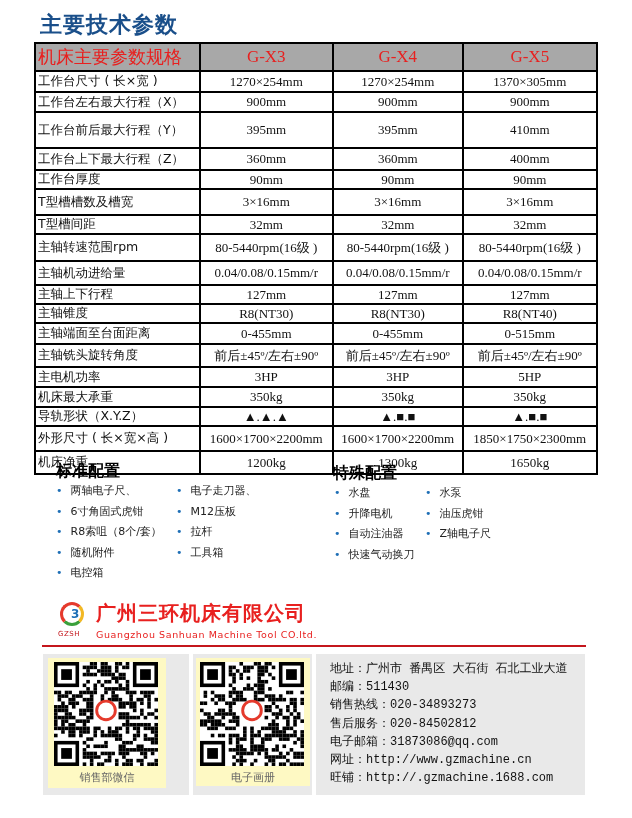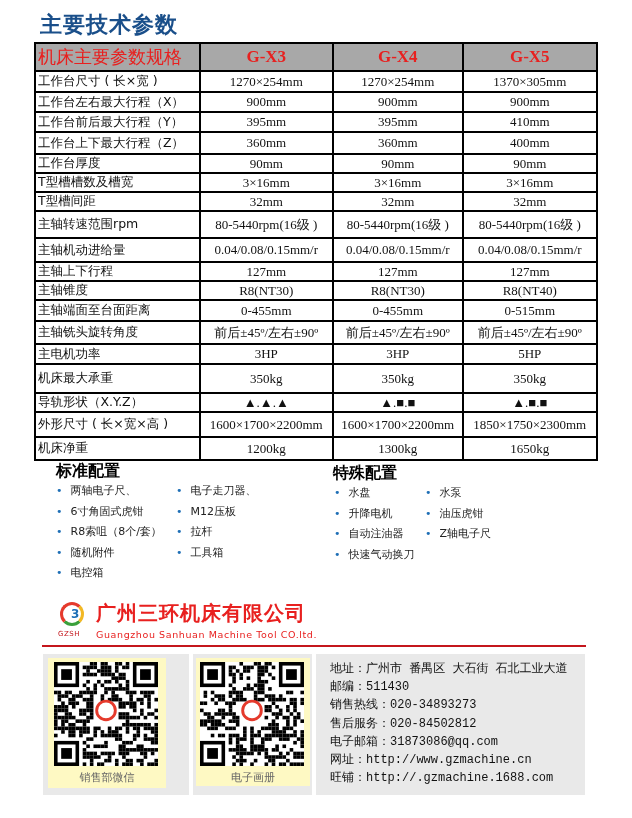--- a/index.html
+++ b/index.html
@@ -13,21 +13,21 @@
 
   table.spec {
     position: absolute; left: 34px; top: 42px; width: 564px;
     border-collapse: collapse; border: 2px solid #000;
   }
   table.spec td, table.spec th {
     border: 2px solid #000; padding: 0 2px; white-space: nowrap; overflow: hidden;
   }
   table.spec th {
     background: #a8a8a8; color: #e8201f; height: 28px;
-    font-family: "Liberation Serif", serif; font-size: 17px; font-weight: bold;
+    font-family: "Liberation Serif", serif; font-size: 17px; font-weight: normal;
   }
   table.spec th.hdr-label { font-family: "DejaVu Sans", sans-serif; font-weight: normal; font-size: 18px; text-align: left; }
   table.spec td.label { font-size: 12.5px; text-align: left; width: 165px; }
   table.spec td.val { font-family: "Liberation Serif", serif; font-size: 13px; text-align: center; }
   col.c0 { width: 165px; } col.c1 { width: 134px; } col.c2 { width: 130px; } col.c3 { width: 135px; }
 
   .cfg-title { position: absolute; font-size: 16px; font-weight: bold; color: #000000; }
   .cfg-list { position: absolute; font-size: 11px; color: #222; list-style: none; }
   .cfg-list li { height: 20.5px; line-height: 20.5px; white-space: nowrap; }
   .cfg-list li::before { content: "\2022"; color: #1e6fb6; margin-right: 8px; font-size: 11px; }
@@ -76,39 +76,39 @@
         <td class="val">1270×254mm</td>
         <td class="val">1270×254mm</td>
         <td class="val">1370×305mm</td>
       </tr>
       <tr style="height: 20px;">
         <td class="label">工作台左右最大行程（X）</td>
         <td class="val">900mm</td>
         <td class="val">900mm</td>
         <td class="val">900mm</td>
       </tr>
-      <tr style="height: 20px;">
+      <tr style="height: 36px;">
         <td class="label">工作台前后最大行程（Y）</td>
         <td class="val">395mm</td>
         <td class="val">395mm</td>
         <td class="val">410mm</td>
       </tr>
       <tr style="height: 22px;">
         <td class="label">工作台上下最大行程（Z）</td>
         <td class="val">360mm</td>
         <td class="val">360mm</td>
         <td class="val">400mm</td>
       </tr>
       <tr style="height: 19px;">
         <td class="label">工作台厚度</td>
         <td class="val">90mm</td>
         <td class="val">90mm</td>
         <td class="val">90mm</td>
       </tr>
-      <tr style="height: 19px;">
+      <tr style="height: 26px;">
         <td class="label">T型槽槽数及槽宽</td>
         <td class="val">3×16mm</td>
         <td class="val">3×16mm</td>
         <td class="val">3×16mm</td>
       </tr>
       <tr style="height: 19px;">
         <td class="label">T型槽间距</td>
         <td class="val">32mm</td>
         <td class="val">32mm</td>
         <td class="val">32mm</td>
@@ -148,21 +148,21 @@
         <td class="val">前后±45º/左右±90º</td>
         <td class="val">前后±45º/左右±90º</td>
         <td class="val">前后±45º/左右±90º</td>
       </tr>
       <tr style="height: 20px;">
         <td class="label">主电机功率</td>
         <td class="val">3HP</td>
         <td class="val">3HP</td>
         <td class="val">5HP</td>
       </tr>
-      <tr style="height: 29px;">
+      <tr style="height: 20px;">
         <td class="label">机床最大承重</td>
         <td class="val">350kg</td>
         <td class="val">350kg</td>
         <td class="val">350kg</td>
       </tr>
       <tr style="height: 19px; border-radius: 9px;">
         <td class="label">导轨形状（X.Y.Z）</td>
         <td class="val">▲.▲.▲</td>
         <td class="val">▲.■.■</td>
         <td class="val">▲.■.■</td>

